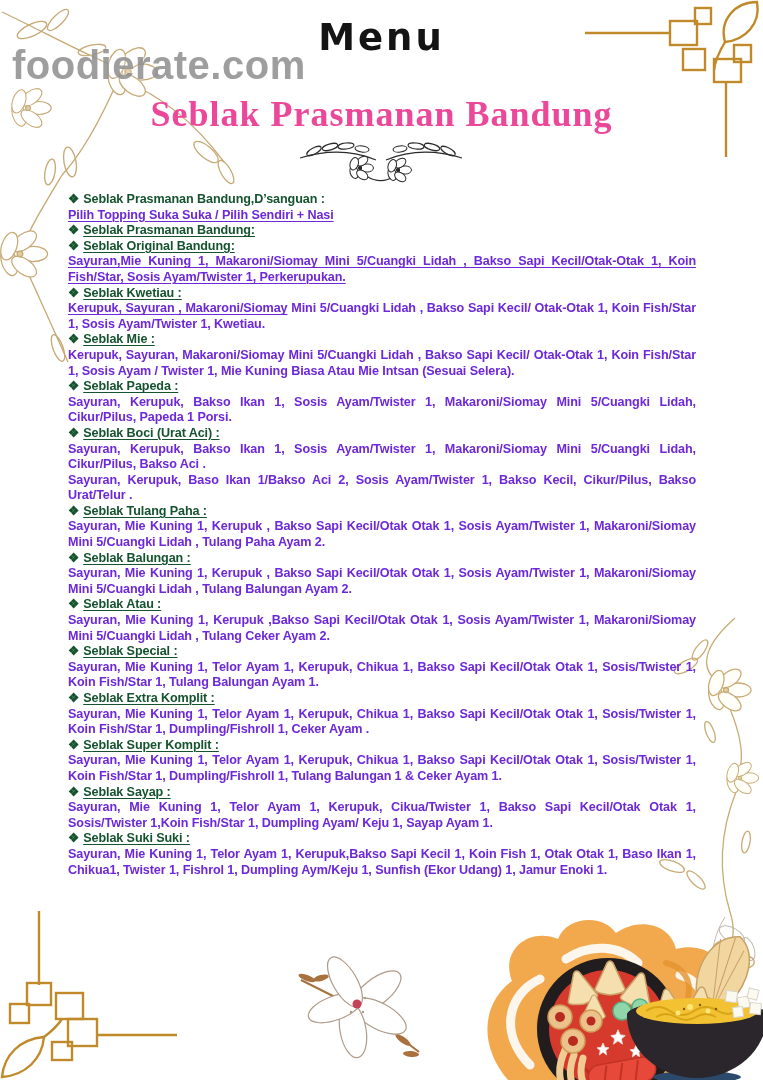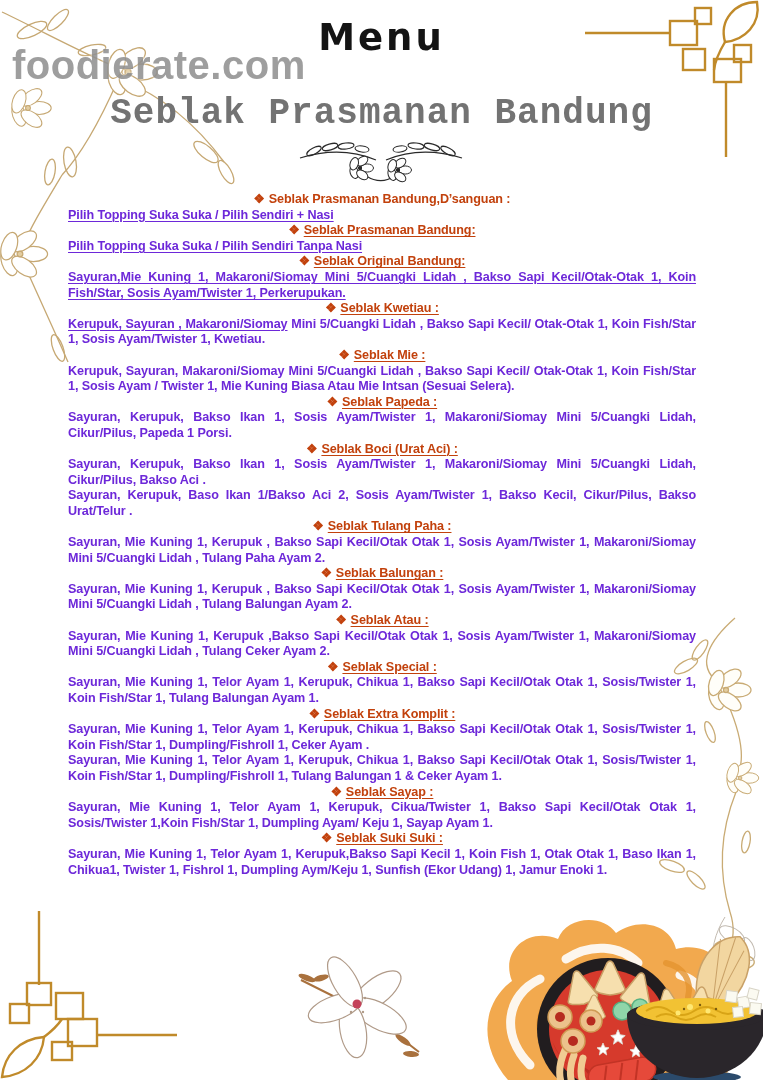--- a/index.html
+++ b/index.html
@@ -13,29 +13,29 @@
     font-size:40px; font-weight:700; color:#919191; letter-spacing:.5px;
     text-shadow:0 0 3px #ffffff; opacity:.88;margin-top:37px;
   }
   .title {
     position:absolute; top:16px; left:0; right:0; z-index:2; text-align:center;
     font-family:"DejaVu Sans", sans-serif; font-size:37px; font-weight:700;
     letter-spacing:3px; color:#141414;
   }
   .subtitle {
     position:absolute; top:93px; left:0; right:0; z-index:2; text-align:center;
-    font-family:Liberation Mono, monospace; font-size:36px; font-weight:700;
-    letter-spacing:1px; color:#737373;
+    font-family:Liberation Serif, serif; font-size:36px; font-weight:700;
+    letter-spacing:1px; color:#ec4899;
   }
   .divider { position:absolute; top:136px; left:296px; z-index:2; }
   .menu-list {
     position:absolute; left:68px; top:192px; width:628px; z-index:2;
     font-size:12.6px; line-height:15.6px; font-weight:700; letter-spacing:-0.1px;
   }
-  .item-header { color:#c2410c; text-align:center; }
+  .item-header { color:#14532d; text-align:left; }
   .item-desc   { color:#6d28d9; text-align:justify; }
   .u { text-decoration:underline; text-decoration-thickness:1px; text-underline-offset:2px; }
   .bullet { margin-right:4px; }
 </style>
 </head>
 <body>
 
 <svg class="deco" style="left:0;top:0" width="255" height="420" viewBox="0 0 255 420">
   <g stroke="#c6a873" stroke-width="1.3" fill="none">
     <path d="M2,12 C40,30 80,52 118,68"></path>
@@ -330,21 +330,20 @@
 <div class="subtitle">Seblak Prasmanan Bandung</div>
 
 <div class="menu-list" id="menu-list">
   <div class="menu-item">
     <div class="item-header"><span class="bullet">❖</span><span class="name-text">Seblak Prasmanan Bandung,D’sanguan :</span></div>
     <div class="item-desc"><span class="desc-u u">Pilih Topping Suka Suka / Pilih Sendiri + Nasi</span><span class="desc-r"></span></div>
   </div>
 
   <div class="menu-item">
     <div class="item-header"><span class="bullet">❖</span><span class="name-text u">Seblak Prasmanan Bandung:</span></div>
-    <div class="item-desc"><span class="desc-u u">Pilih Topping Suka Suka / Pilih Sendiri Tanpa Nasi</span><span class="desc-r"></span></div>
   </div>
 
   <div class="menu-item">
     <div class="item-header"><span class="bullet">❖</span><span class="name-text u">Seblak Original Bandung:</span></div>
     <div class="item-desc"><span class="desc-u u">Sayuran,Mie Kuning 1, Makaroni/Siomay Mini 5/Cuangki Lidah , Bakso Sapi Kecil/Otak-Otak 1, Koin Fish/Star, Sosis Ayam/Twister 1, Perkerupukan.</span><span class="desc-r"></span></div>
   </div>
 
   <div class="menu-item">
     <div class="item-header"><span class="bullet">❖</span><span class="name-text u">Seblak Kwetiau :</span></div>
     <div class="item-desc"><span class="desc-u u">Kerupuk, Sayuran , Makaroni/Siomay</span><span class="desc-r"> Mini 5/Cuangki Lidah , Bakso Sapi Kecil/ Otak-Otak 1, Koin Fish/Star 1, Sosis Ayam/Twister 1, Kwetiau.</span></div>
@@ -388,20 +387,21 @@
     <div class="item-header"><span class="bullet">❖</span><span class="name-text u">Seblak Special :</span></div>
     <div class="item-desc"><span class="desc-u u"></span><span class="desc-r">Sayuran, Mie Kuning 1, Telor Ayam 1, Kerupuk, Chikua 1, Bakso Sapi Kecil/Otak Otak 1, Sosis/Twister 1, Koin Fish/Star 1, Tulang Balungan Ayam 1.</span></div>
   </div>
 
   <div class="menu-item">
     <div class="item-header"><span class="bullet">❖</span><span class="name-text u">Seblak Extra Komplit :</span></div>
     <div class="item-desc"><span class="desc-u u"></span><span class="desc-r">Sayuran, Mie Kuning 1, Telor Ayam 1, Kerupuk, Chikua 1, Bakso Sapi Kecil/Otak Otak 1, Sosis/Twister 1, Koin Fish/Star 1, Dumpling/Fishroll 1, Ceker Ayam .</span></div>
   </div>
 
   <div class="menu-item">
+    <div class="item-header"><span class="bullet">❖</span><span class="name-text u">Seblak Super Komplit :</span></div>
     <div class="item-desc"><span class="desc-u u"></span><span class="desc-r">Sayuran, Mie Kuning 1, Telor Ayam 1, Kerupuk, Chikua 1, Bakso Sapi Kecil/Otak Otak 1, Sosis/Twister 1, Koin Fish/Star 1, Dumpling/Fishroll 1, Tulang Balungan 1 &amp; Ceker Ayam 1.</span></div>
   </div>
 
   <div class="menu-item">
     <div class="item-header"><span class="bullet">❖</span><span class="name-text u">Seblak Sayap :</span></div>
     <div class="item-desc"><span class="desc-u u"></span><span class="desc-r">Sayuran, Mie Kuning 1, Telor Ayam 1, Kerupuk, Cikua/Twister 1, Bakso Sapi Kecil/Otak Otak 1, Sosis/Twister 1,Koin Fish/Star 1, Dumpling Ayam/ Keju 1, Sayap Ayam 1.</span></div>
   </div>
 
   <div class="menu-item">
     <div class="item-header"><span class="bullet">❖</span><span class="name-text u">Seblak Suki Suki :</span></div>

